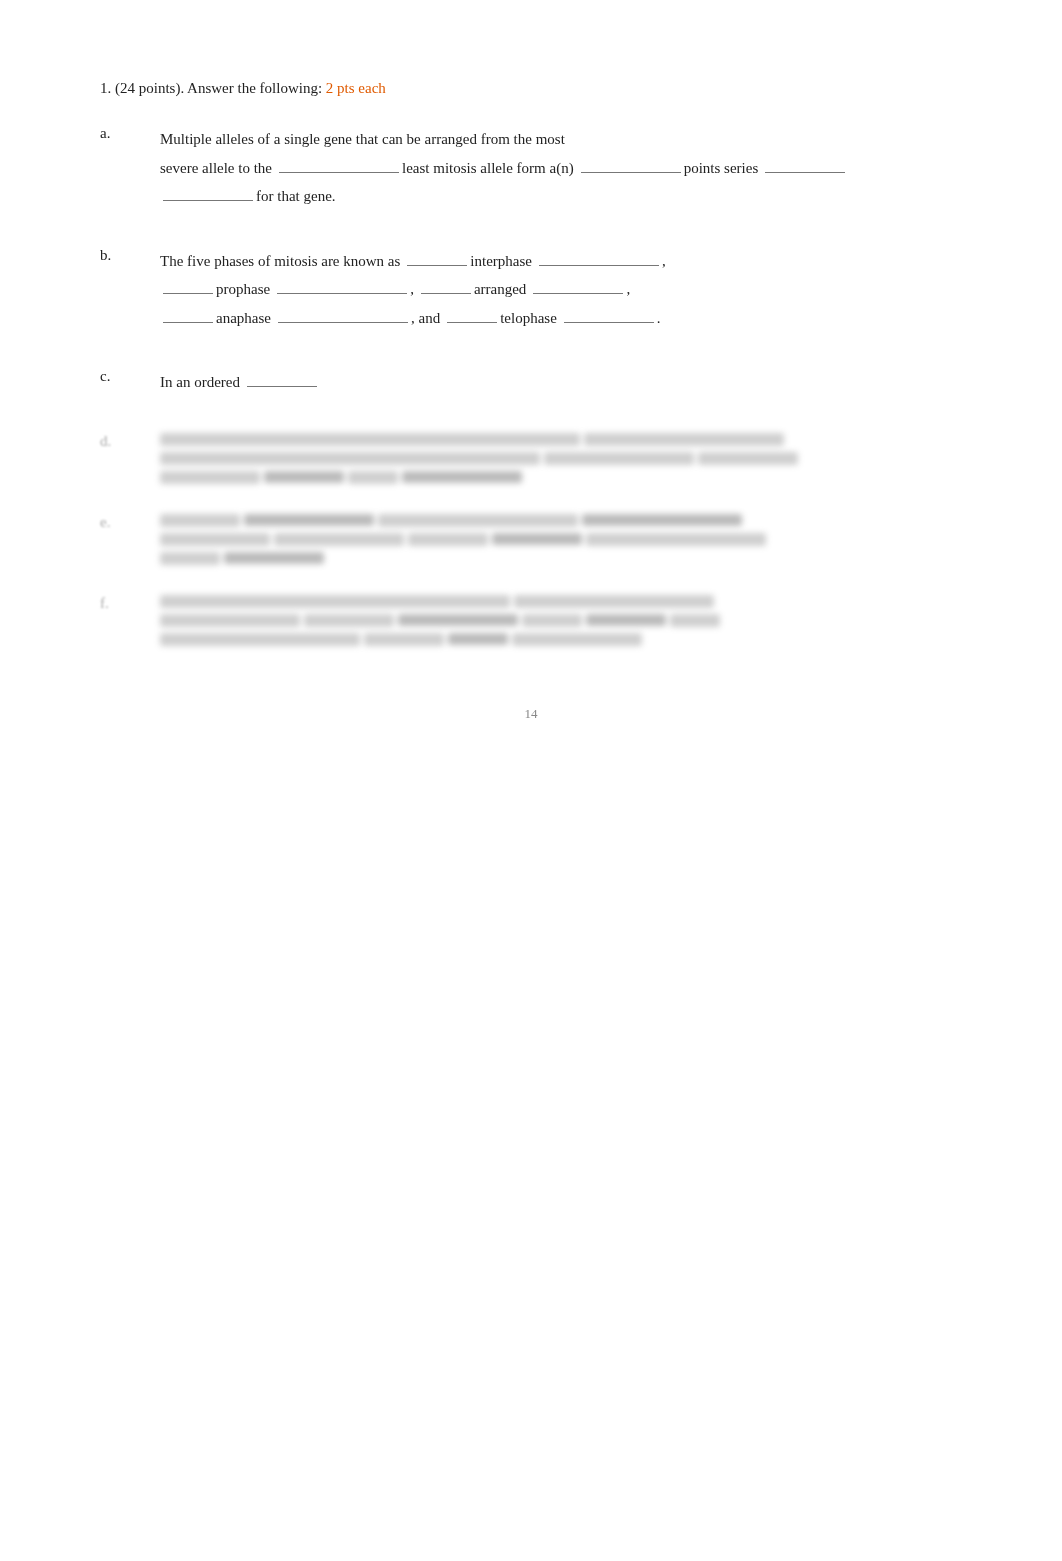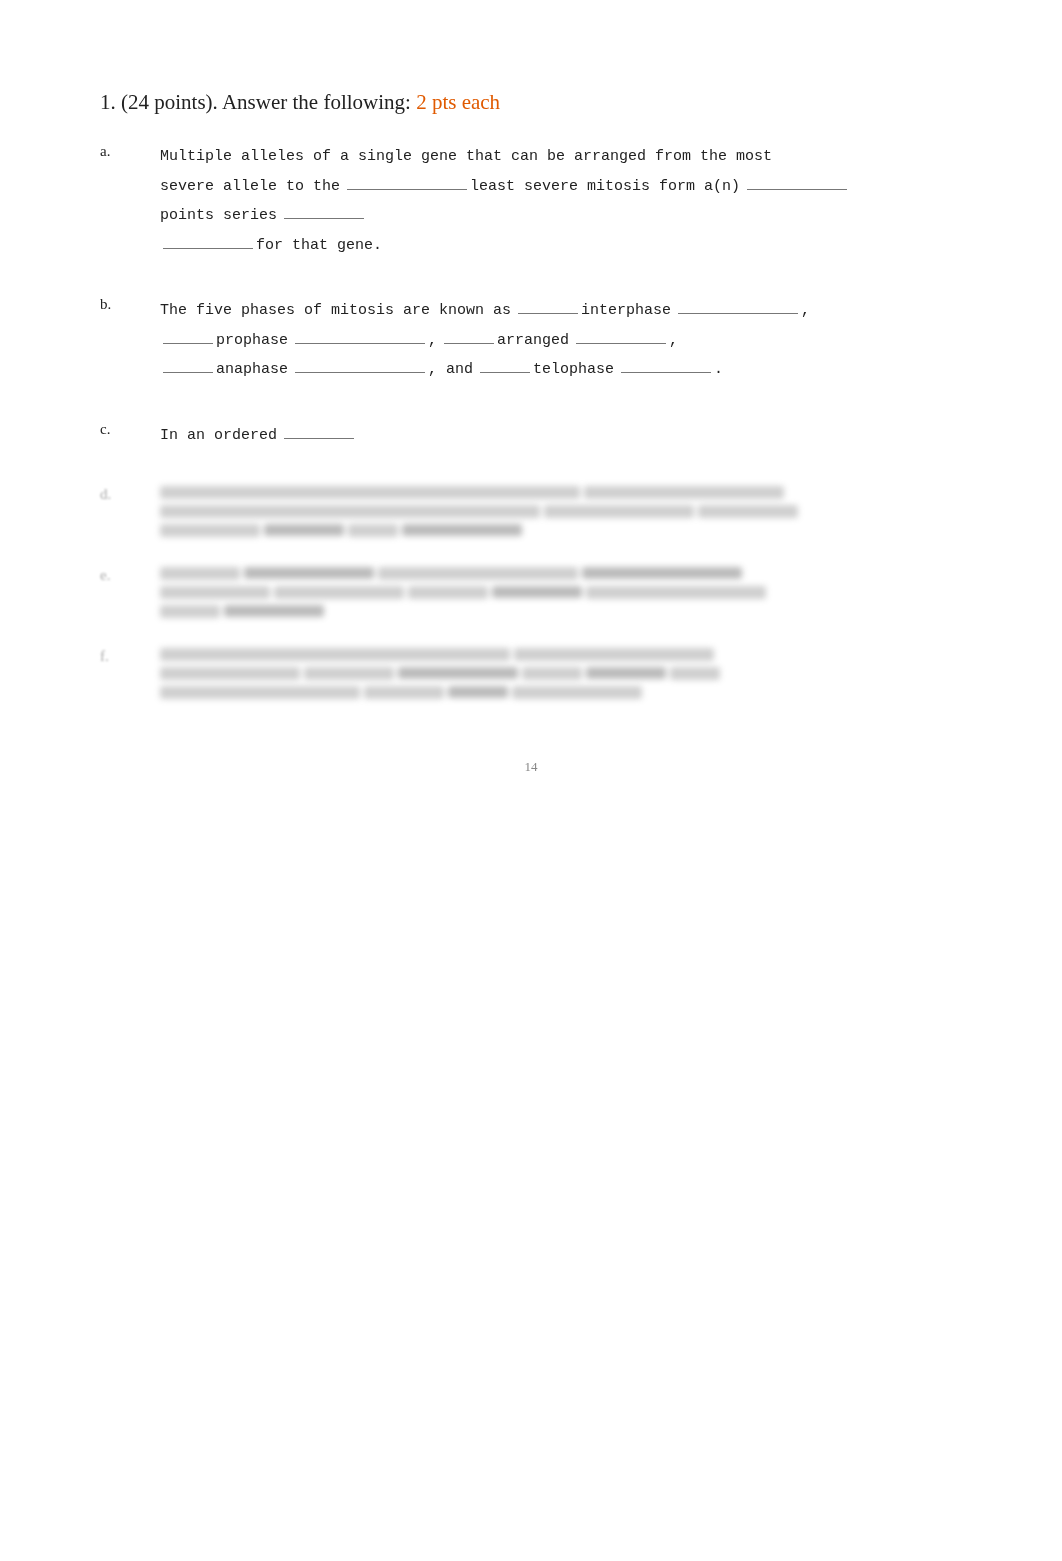--- a/index.html
+++ b/index.html
@@ -13,22 +13,21 @@
       font-family: 'Times New Roman', Times, serif;
       font-size: 15px;
       color: #222222;
       width: 1062px;
       min-height: 1561px;
       padding: 80px 100px;
     }
 
     .question-header {
       margin-bottom: 28px;
-      font-size: 21px;
-      margin-top: 10px;
+      font-size: 15px;
     }
 
     .red {
       color: #e05a00;
     }
 
     .sub-question {
       display: flex;
       margin-bottom: 30px;
     }
@@ -36,21 +35,20 @@
     .sub-label {
       width: 60px;
       font-size: 15px;
       flex-shrink: 0;
     }
 
     .sub-body {
       flex: 1;
       font-size: 15px;
       line-height: 1.8;
-      font-family: Liberation Mono, monospace;
     }
 
     .row {
       display: flex;
       flex-wrap: wrap;
       align-items: baseline;
       line-height: 1.9;
     }
 
     .word {
@@ -100,21 +98,21 @@
   <div class="sub-label">a.</div>
   <div class="sub-body">
     <div class="row">
       <span class="word">Multiple alleles of a single gene that can be arranged from the most</span>
     </div>
     <div class="row">
       <span class="word">severe allele to the</span>
       <span class="answer-blank">
           <span class="answer-text"></span>
         </span>
-      <span class="word">least severe mitosis form a(n)</span>
+      <span class="word">least mitosis allele form a(n)</span>
       <span class="answer-blank" style="min-width:100px;">
           <span class="answer-text"></span>
         </span>
       <span class="word">points series</span>
       <span class="answer-blank" style="min-width:80px;">
           <span class="answer-text"></span>
         </span>
     </div>
     <div class="row">
       <span class="answer-blank" style="min-width:90px;">

